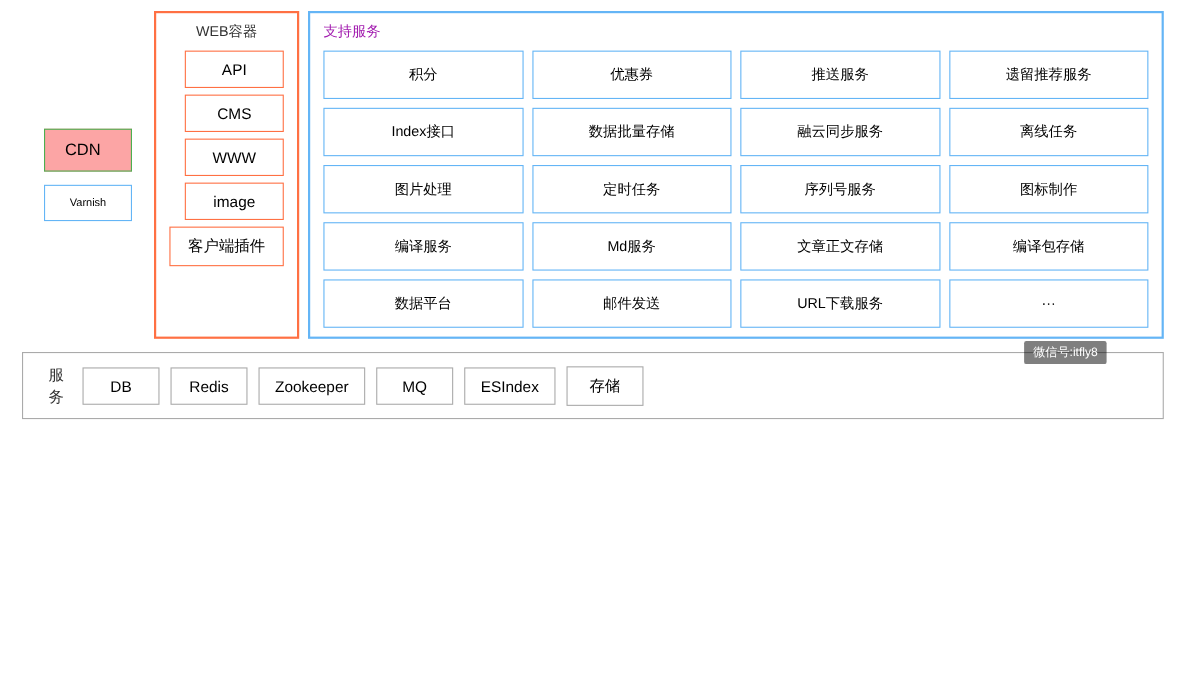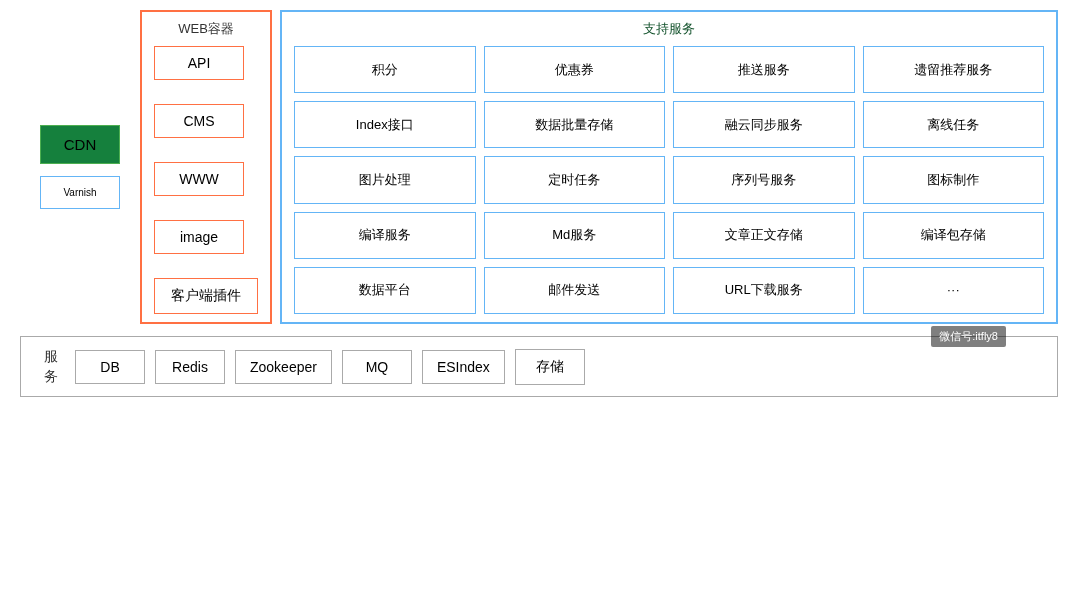--- a/index.html
+++ b/index.html
@@ -46,24 +46,24 @@
       justify-content: center;
       align-items: center;
       gap: 12px;
       padding: 10px 10px;
       min-width: 120px;
     }
 
     .box-green {
       border: 1.5px solid #4caf50;
       padding: 10px 18px;
-      text-align: center;
+      text-align: left;
       min-width: 80px;
       font-size: 15px;
-      background: #15803d;
+      background: #fca5a5;
     }
 
     .box-blue-light {
       border: 1.5px solid #64b5f6;
       padding: 10px 18px;
       text-align: center;
       min-width: 80px;
       font-size: 10px;
       background: #fff;
     }
@@ -82,22 +82,22 @@
     .section-title {
       font-size: 13px;
       color: #333;
       margin-bottom: 8px;
       text-align: right;
     }
 
     .web-items {
       display: flex;
       flex-direction: column;
-      gap: 24px;
-      align-items: flex-start;
+      gap: 6px;
+      align-items: flex-end;
     }
 
     .box-orange {
       border: 1.5px solid #ff7043;
       padding: 8px 16px;
       text-align: center;
       min-width: 90px;
       font-size: 14px;
       background: #fff;
     }
@@ -106,23 +106,23 @@
     .support-section {
       border: 2px solid #64b5f6;
       padding: 8px 12px;
       flex: 1;
       display: flex;
       flex-direction: column;
     }
 
     .support-title {
       font-size: 13px;
-      text-align: center;
+      text-align: left;
       margin-bottom: 8px;
-      color: #14532d;
+      color: #a21caf;
     }
 
     .support-grid {
       display: grid;
       grid-template-columns: repeat(4, 1fr);
       gap: 8px;
       flex: 1;
       border-radius: 19px;
     }
 

